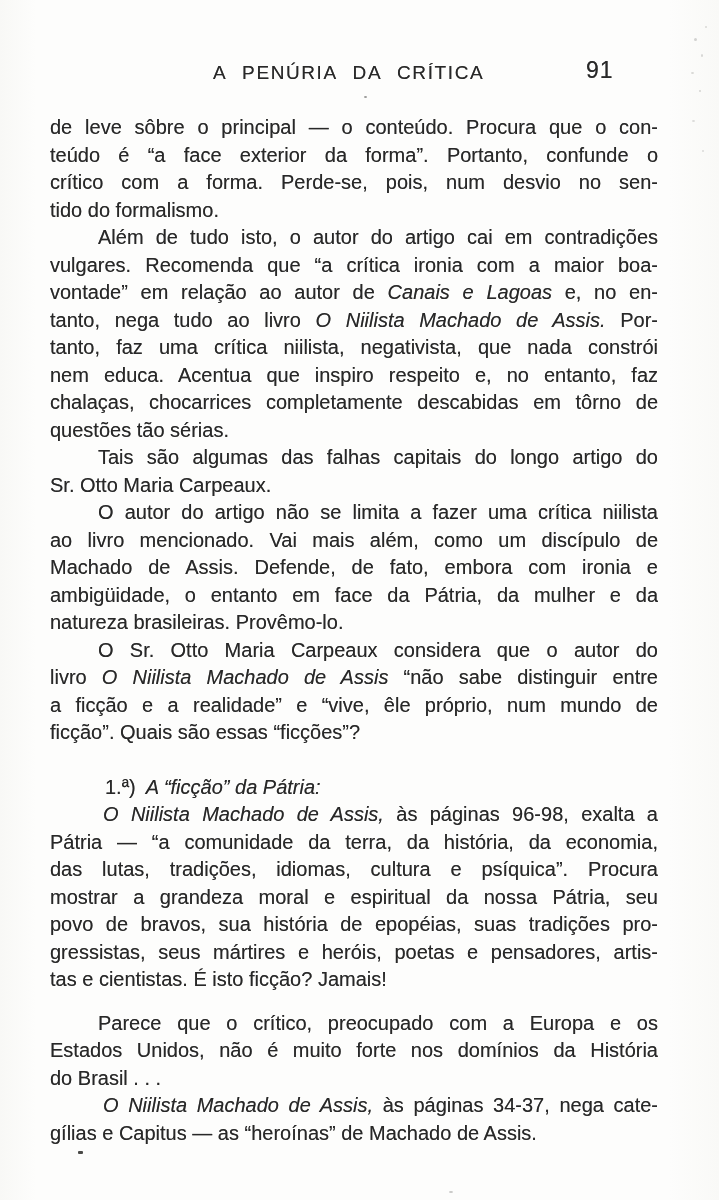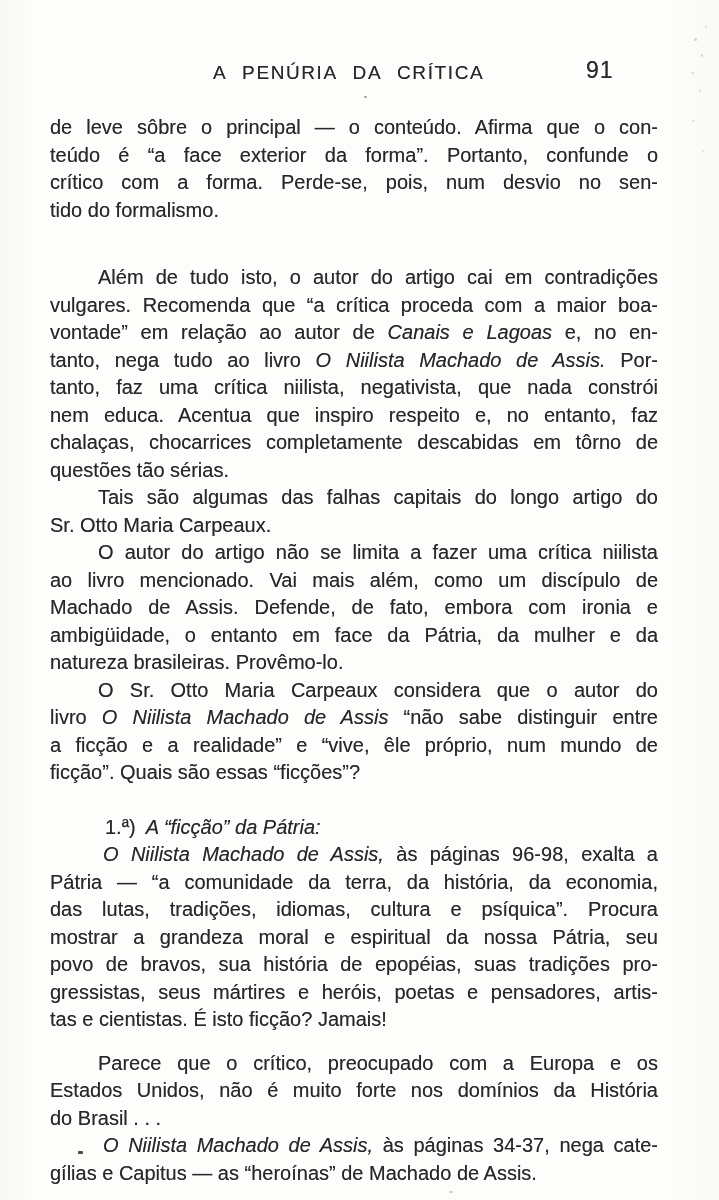--- a/index.html
+++ b/index.html
@@ -58,26 +58,26 @@
 </head>
 <body>
 
 <div class="page">
 
   <div class="running-title">A PENÚRIA DA CRÍTICA</div>
 
   <div class="page-number">91</div>
 
   <div class="text-block" id="text-block">
-      <div class="line"><span>de leve sôbre o principal — o conteúdo. Afirma que o con-</span></div>
+      <div class="line"><span>de leve sôbre o principal — o conteúdo. Procura que o con-</span></div>
       <div class="line"><span>teúdo é “a face exterior da forma”. Portanto, confunde o</span></div>
       <div class="line"><span>crítico com a forma. Perde-se, pois, num desvio no sen-</span></div>
       <div class="line last"><span>tido do formalismo.</span></div>
-      <div class="line" style="text-indent: 48px; margin-top: 40px;"><span>Além de tudo isto, o autor do artigo cai em contradições</span></div>
-      <div class="line"><span>vulgares. Recomenda que “a crítica proceda com a maior boa-</span></div>
+      <div class="line" style="text-indent: 48px;"><span>Além de tudo isto, o autor do artigo cai em contradições</span></div>
+      <div class="line"><span>vulgares. Recomenda que “a crítica ironia com a maior boa-</span></div>
       <div class="line"><span>vontade” em relação ao autor de </span><span class="it">Canais e Lagoas</span><span> e, no en-</span></div>
       <div class="line"><span>tanto, nega tudo ao livro </span><span class="it">O Niilista Machado de Assis.</span><span> Por-</span></div>
       <div class="line"><span>tanto, faz uma crítica niilista, negativista, que nada constrói</span></div>
       <div class="line"><span>nem educa. Acentua que inspiro respeito e, no entanto, faz</span></div>
       <div class="line"><span>chalaças, chocarrices completamente descabidas em tôrno de</span></div>
       <div class="line last"><span>questões tão sérias.</span></div>
       <div class="line" style="text-indent: 48px;"><span>Tais são algumas das falhas capitais do longo artigo do</span></div>
       <div class="line last"><span>Sr. Otto Maria Carpeaux.</span></div>
       <div class="line" style="text-indent: 48px;"><span>O autor do artigo não se limita a fazer uma crítica niilista</span></div>
       <div class="line"><span>ao livro mencionado. Vai mais além, como um discípulo de</span></div>

